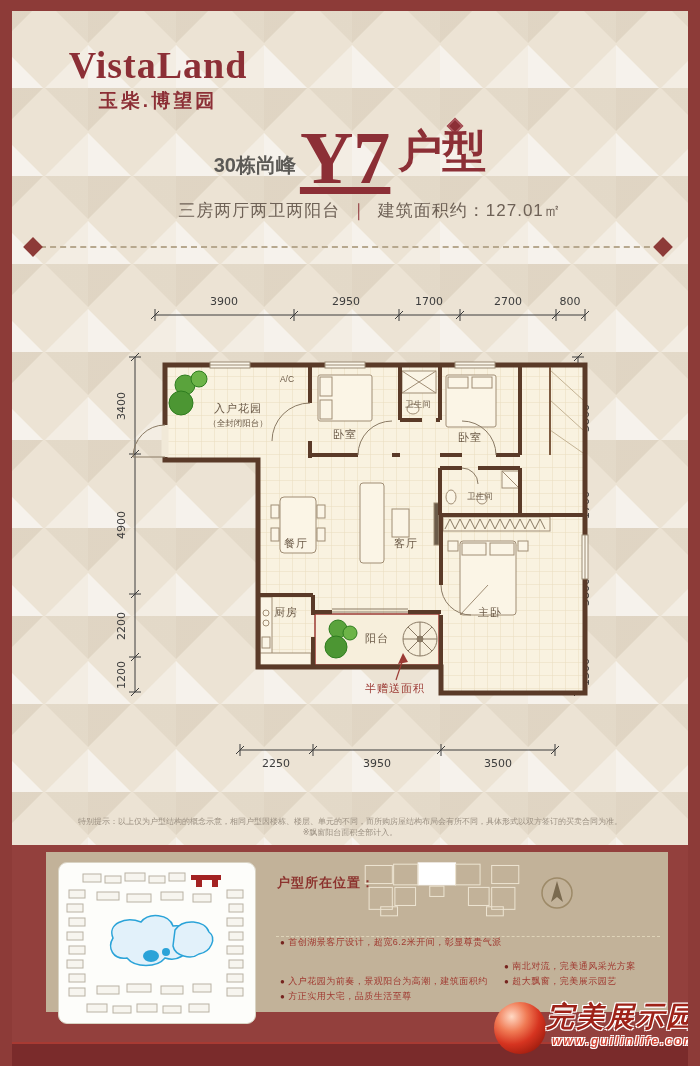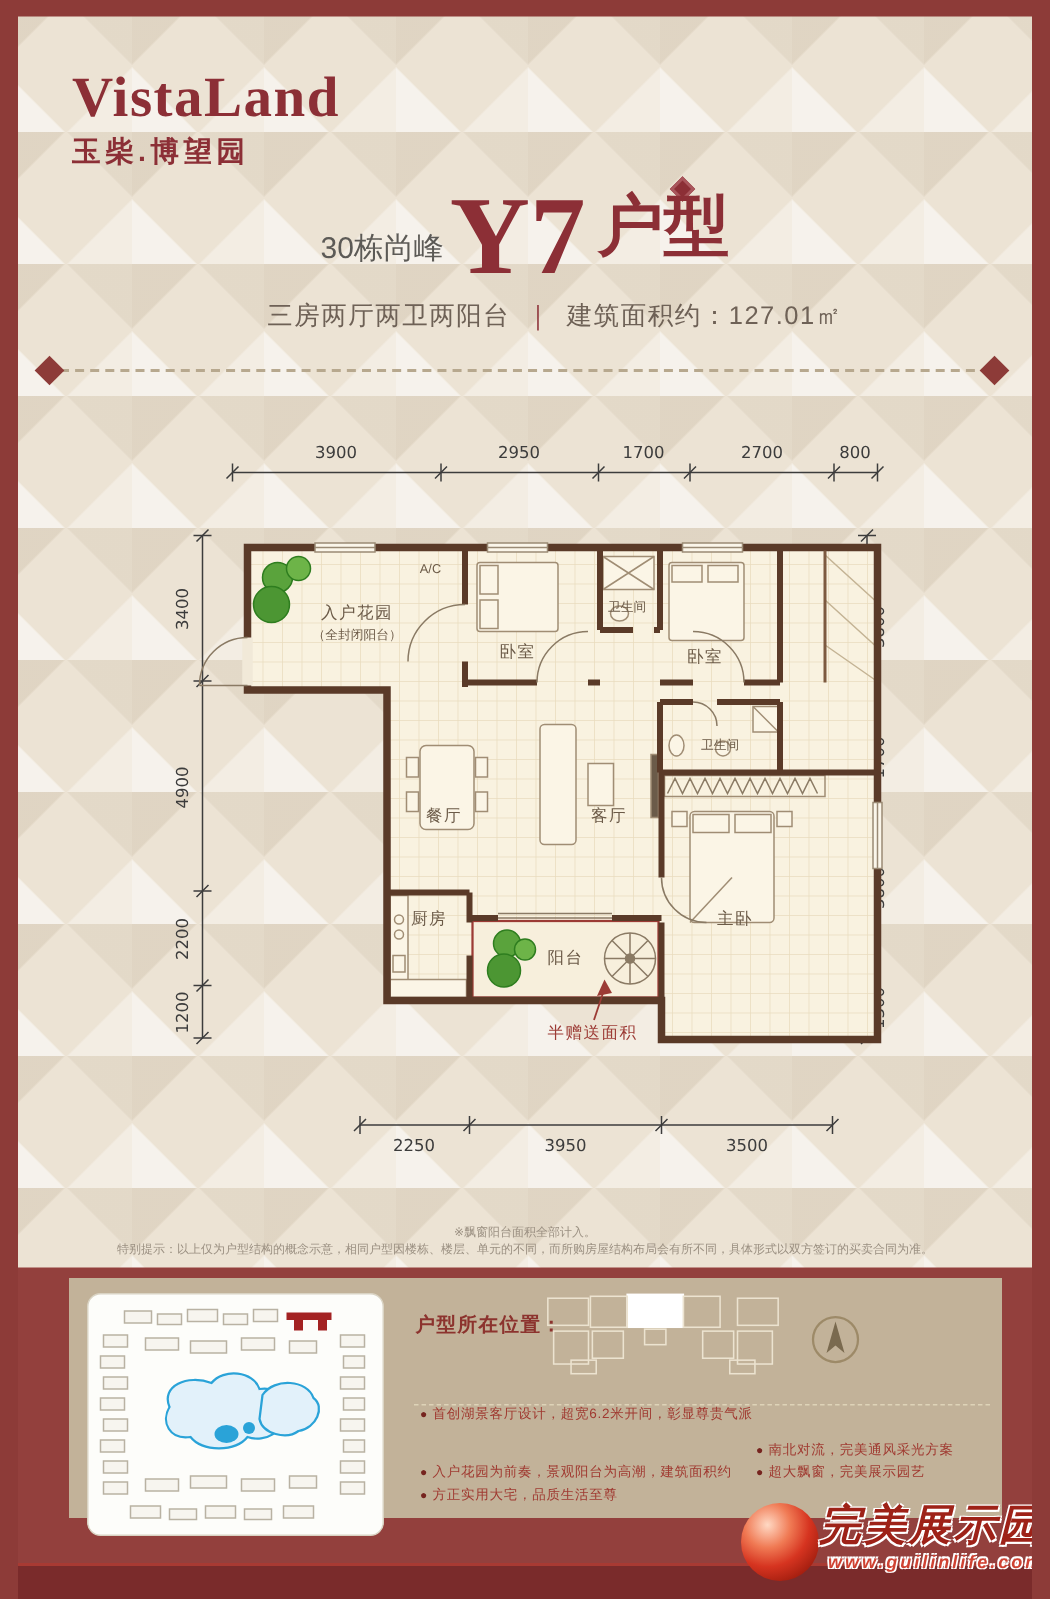--- a/index.html
+++ b/index.html
@@ -11,35 +11,35 @@
       linear-gradient(45deg, rgba(255,255,255,.55) 24%, transparent 25%),
       linear-gradient(-45deg, rgba(255,255,255,.35) 24%, transparent 25%),
       linear-gradient(135deg, rgba(181,163,138,.22) 24%, transparent 25%),
       linear-gradient(-135deg, rgba(181,163,138,.16) 24%, transparent 25%);
     background-size:88px 88px; }
   .frame { position:absolute; background:#8d3b38; z-index:30; }
   .frame.top { left:0; top:0; width:700px; height:11px; }
   .frame.left { left:0; top:0; width:12px; height:1066px; }
   .frame.right { left:688px; top:0; width:12px; height:1066px; }
 
-  .logo { position:absolute; left:48px; top:46px; width:220px; text-align:left; z-index:5; }
+  .logo { position:absolute; left:48px; top:46px; width:220px; text-align:center; z-index:5; }
   .logo-en { font-family:"Liberation Serif","DejaVu Serif",serif; font-weight:bold;
     font-size:38px; color:#8c2f36; letter-spacing:1px; line-height:1; }
   .logo-cn { font-size:19px; font-weight:bold; color:#8c2f36; letter-spacing:3px; margin-top:4px; }
 
   .ornament { position:absolute; width:12px; height:12px; background:#8c2f36; transform:rotate(45deg); z-index:5; }
   .orn-title { left:449px; top:120px; box-shadow:inset 0 0 0 2px #a9565c; }
   .orn-div-l { left:26px; top:240px; width:14px; height:14px; background:#8d3b38; }
   .orn-div-r { left:656px; top:240px; width:14px; height:14px; background:#8d3b38; }
 
   .title-row { position:absolute; left:0; top:128px; width:700px; display:flex;
     justify-content:center; align-items:flex-end; z-index:5; }
-  .title-prefix { font-size:20px; color:#5c5a56; font-weight:normal; margin:0 4px 10px 0; }
+  .title-prefix { font-size:20px; color:#5c5a56; font-weight:bold; margin:0 4px 10px 0; }
   .title-unit { font-family:"Liberation Serif","DejaVu Serif",serif; font-weight:bold;
-    font-size:74px; color:#8c2f36; line-height:.82; }
+    font-size:74px; color:#8c2f36; line-height:.82;text-decoration:underline; }
   .title-suffix { font-size:44px; font-weight:bold; color:#8c2f36; line-height:1; margin:0 0 16px 8px; }
 
   .subtitle { position:absolute; left:0; top:199px; width:700px; text-align:center;
     font-size:17px; color:#6e6156; letter-spacing:1px; z-index:5;padding-left:40px; }
   .subtitle .sep { color:#8c2f36; padding:0 10px; }
 
   .dash-divider { position:absolute; left:40px; top:246px; width:620px;
     border-top:2px dashed #b7a88e; z-index:4; }
 
   .plan-svg { position:absolute; left:110px; top:285px; z-index:5; }
@@ -265,22 +265,22 @@
     <text class="room" x="380" y="331">主卧</text>
 
     <g>
       <path d="M286,395 L293,374" stroke="#9c3b35" stroke-width="1.2" fill="none"></path>
       <polygon points="293,368 288,379 298,377" fill="#9c3b35"></polygon>
       <text class="gift" x="285" y="407">半赠送面积</text>
     </g>
   </svg>
 
   <div class="disclaimer">
+    <div>特别提示：以上仅为户型结构的概念示意，相同户型因楼栋、楼层、单元的不同，而所购房屋结构布局会有所不同，具体形式以双方签订的买卖合同为准。</div>
     <div>※飘窗阳台面积全部计入。</div>
-    <div>特别提示：以上仅为户型结构的概念示意，相同户型因楼栋、楼层、单元的不同，而所购房屋结构布局会有所不同，具体形式以双方签订的买卖合同为准。</div>
   </div>
 
   <div class="footer-panel"></div>
   <div class="footer-tan"></div>
   <div class="footer-band-dark"></div>
 
   <div class="site-card">
     <svg width="190" height="150" viewBox="0 0 190 150">
       <g fill="#f7f5ef" stroke="#b9b2a3" stroke-width="1">
         <rect x="20" y="6" width="18" height="8"></rect>

